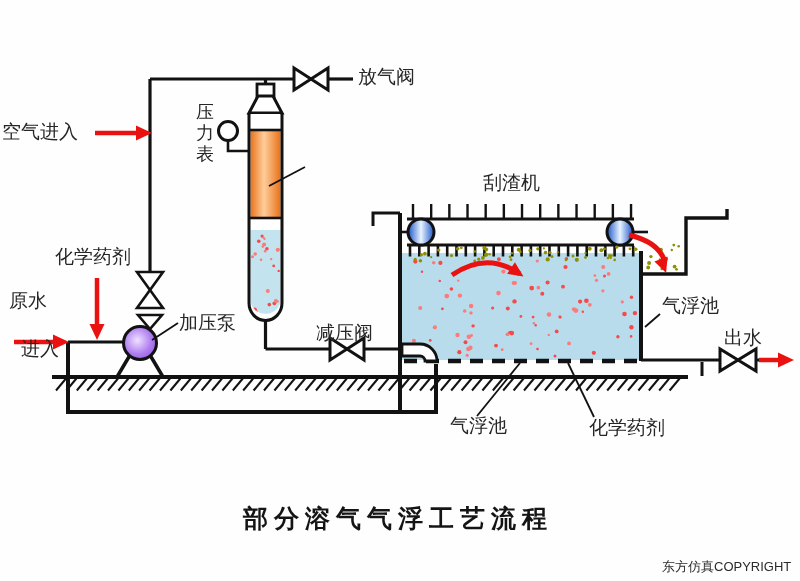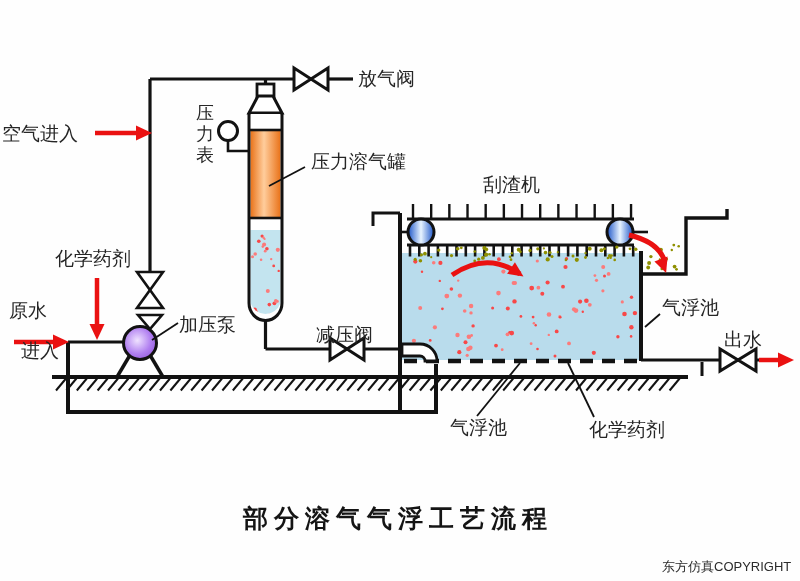--- a/index.html
+++ b/index.html
@@ -1,20 +1,20 @@
 <!DOCTYPE html>
 <html><head>
 <meta charset="utf-8">
 <style>
   html,body{margin:0;padding:0;background:#fff;}
   #stage{position:relative;width:800px;height:581px;background:#fefefe;overflow:hidden;
          font-family:"Liberation Serif","DejaVu Serif",serif;}
   #art{position:absolute;left:0;top:0;}
   .lbl{position:absolute;color:#262626;font-size:19px;line-height:21px;white-space:nowrap;
-       font-family:Liberation Sans, sans-serif;}
+       font-family:Liberation Mono, monospace;}
   .lbl.vert{white-space:normal;width:20px;font-size:18px;line-height:21px;word-break:break-all;text-align:right;}
   #title{position:absolute;left:228px;top:502px;width:340px;text-align:center;
          font-size:25px;font-weight:bold;letter-spacing:6px;color:#141414;}
   #copyright{position:absolute;left:662px;top:558px;font-size:13px;color:#2b2b2b;
              font-family:"Liberation Sans","DejaVu Sans",sans-serif;letter-spacing:0px;}
 </style>
 </head>
 <body>
 
 <div id="stage">
@@ -451,24 +451,23 @@
     <g>
           <path d="M629,235 Q659,242 665,262" fill="none" stroke-width="5"></path>
       <polygon points="0,-7 15,0 0,7" transform="translate(661,259) rotate(70)" stroke="none"></polygon>
         </g>
   </g>
 </svg>
 
 <div class="lbl" style="left:2px;top:123px">空气进入</div>
 <div class="lbl vert" style="left:194px;top:103px">压力表</div>
 <div class="lbl" style="left:358px;top:68px">放气阀</div>
-<div class="lbl" style="left:311px;top:151px">压力溶气罐</div>
 <div class="lbl" style="left:483px;top:174px">刮渣机</div>
 <div class="lbl" style="left:55px;top:248px">化学药剂</div>
-<div class="lbl" style="left:9px;top:300px">原水</div>
+<div class="lbl" style="left:9px;top:292px">原水</div>
 <div class="lbl" style="left:21px;top:340px">进入</div>
 <div class="lbl" style="left:179px;top:314px">加压泵</div>
 <div class="lbl" style="left:316px;top:324px">减压阀</div>
 <div class="lbl" style="left:662px;top:297px">气浮池</div>
 <div class="lbl" style="left:724px;top:329px">出水</div>
 <div class="lbl" style="left:450px;top:417px">气浮池</div>
 <div class="lbl" style="left:589px;top:419px">化学药剂</div>
 
 <div id="copyright">东方仿真COPYRIGHT</div>
 <div id="title">部分溶气气浮工艺流程</div>

